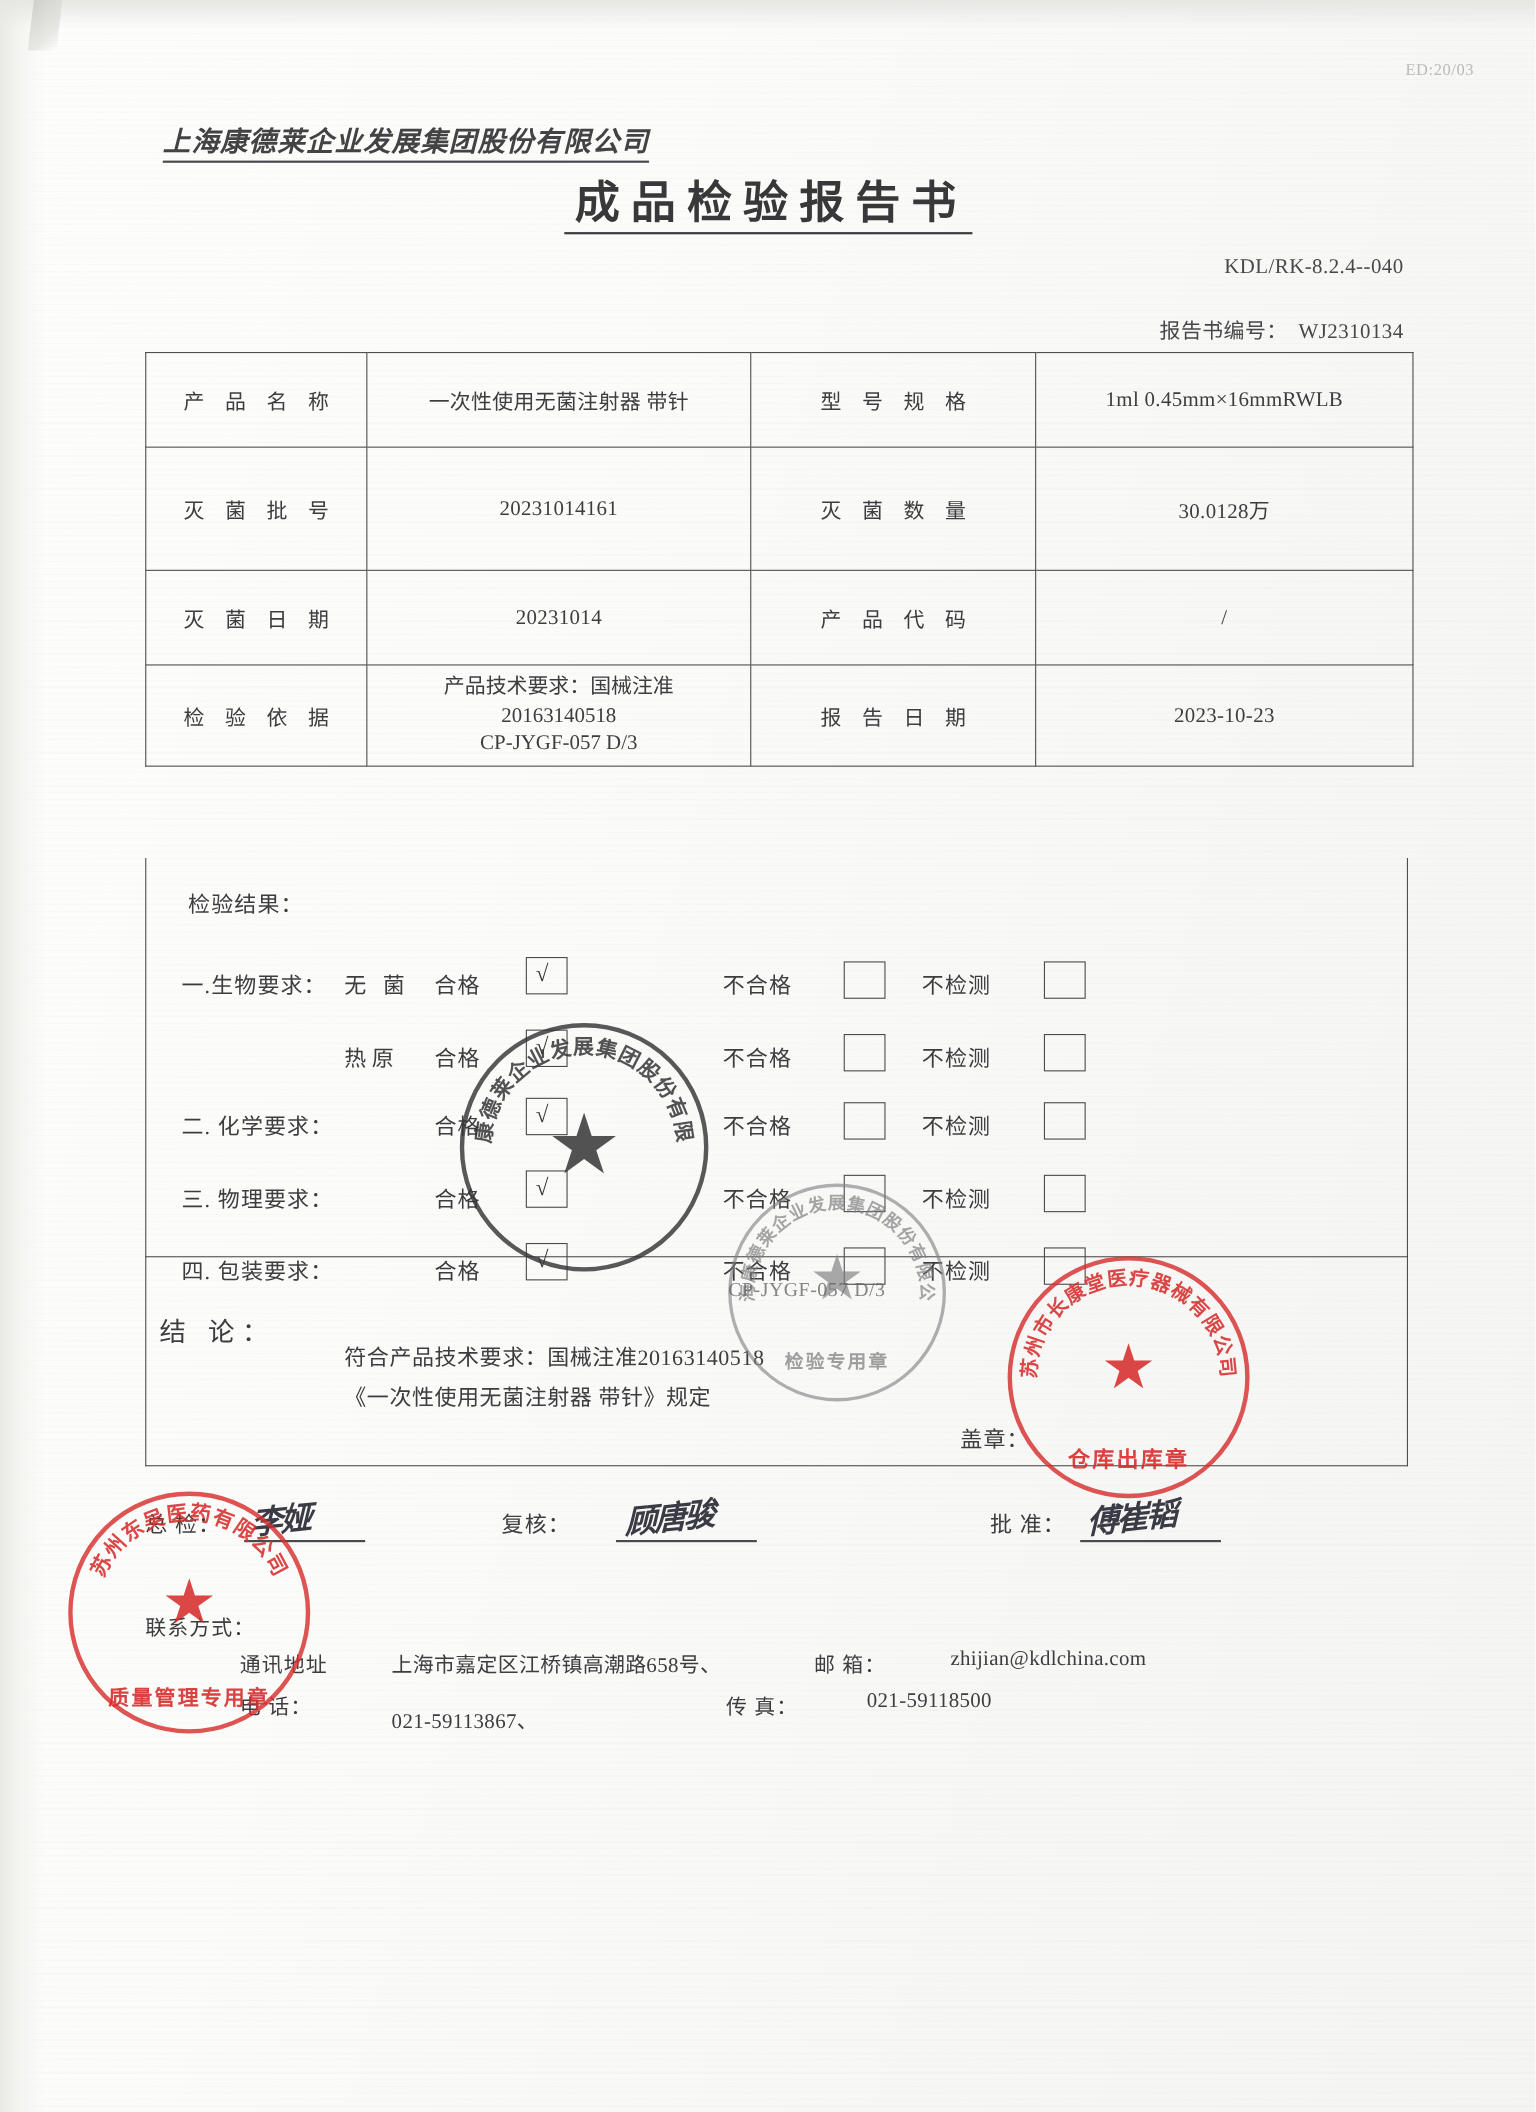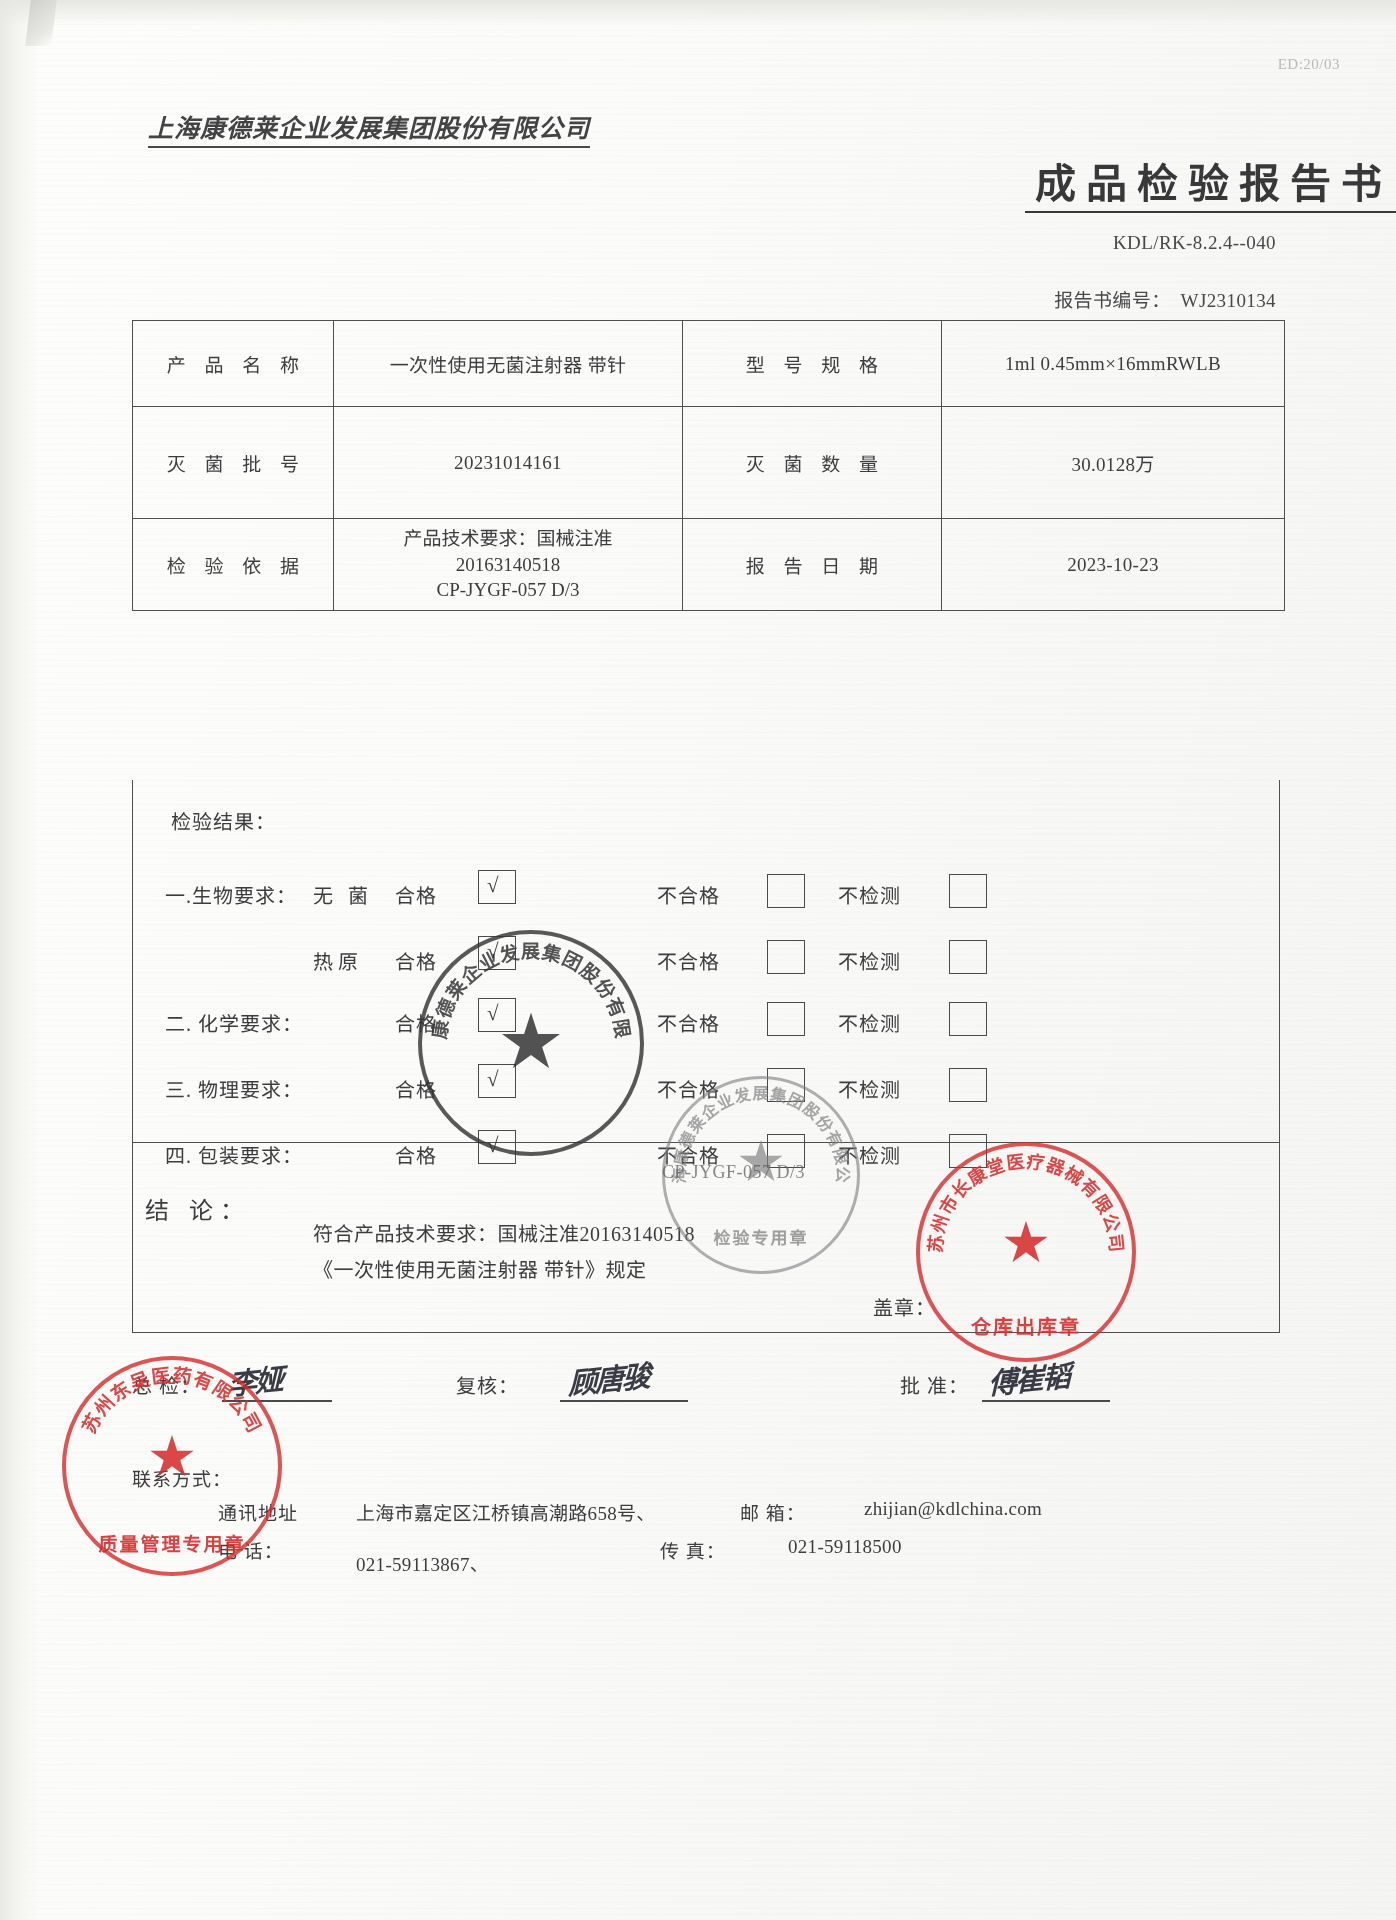--- a/index.html
+++ b/index.html
@@ -64,21 +64,21 @@
     color: #434345;
     letter-spacing: 1px;
     border-bottom: 2px solid #4a4a4c;
     padding-bottom: 2px;
     font-family: "Liberation Sans", sans-serif;
   }
   .doc-title {
     position: absolute;
     left: 0; top: 150px;
     width: 1396px;
-    text-align: right;
+    text-align: center;
     font-size: 41px;
     font-weight: bold;
     color: #38383a;
     letter-spacing: 10px;
     font-family: "Liberation Sans", sans-serif;
   }
   .doc-title span.u {
     border-bottom: 2px solid #3a3a3c;
     padding: 0 4px 4px 10px;
   }
@@ -368,20 +368,26 @@
       <td class="c2 val">一次性使用无菌注射器 带针</td>
       <td class="c3 lbl">型 号 规 格</td>
       <td class="c4 val">1ml 0.45mm×16mmRWLB</td>
     </tr>
     <tr class="r-h3">
       <td class="c1 lbl">灭 菌 批 号</td>
       <td class="c2 val">20231014161</td>
       <td class="c3 lbl">灭 菌 数 量</td>
       <td class="c4 val">30.0128万</td>
     </tr>
+    <tr class="r-h4">
+      <td class="c1 lbl">灭 菌 日 期</td>
+      <td class="c2 val">20231014</td>
+      <td class="c3 lbl">产 品 代 码</td>
+      <td class="c4 val">/</td>
+    </tr>
     <tr class="r-h5">
       <td class="c1 lbl">检 验 依 据</td>
       <td class="c2 multi">
         <div>产品技术要求：国械注准</div>
         <div>20163140518</div>
         <div>CP-JYGF-057 D/3</div>
       </td>
       <td class="c3 lbl">报 告 日 期</td>
       <td class="c4 val">2023-10-23</td>
     </tr>

